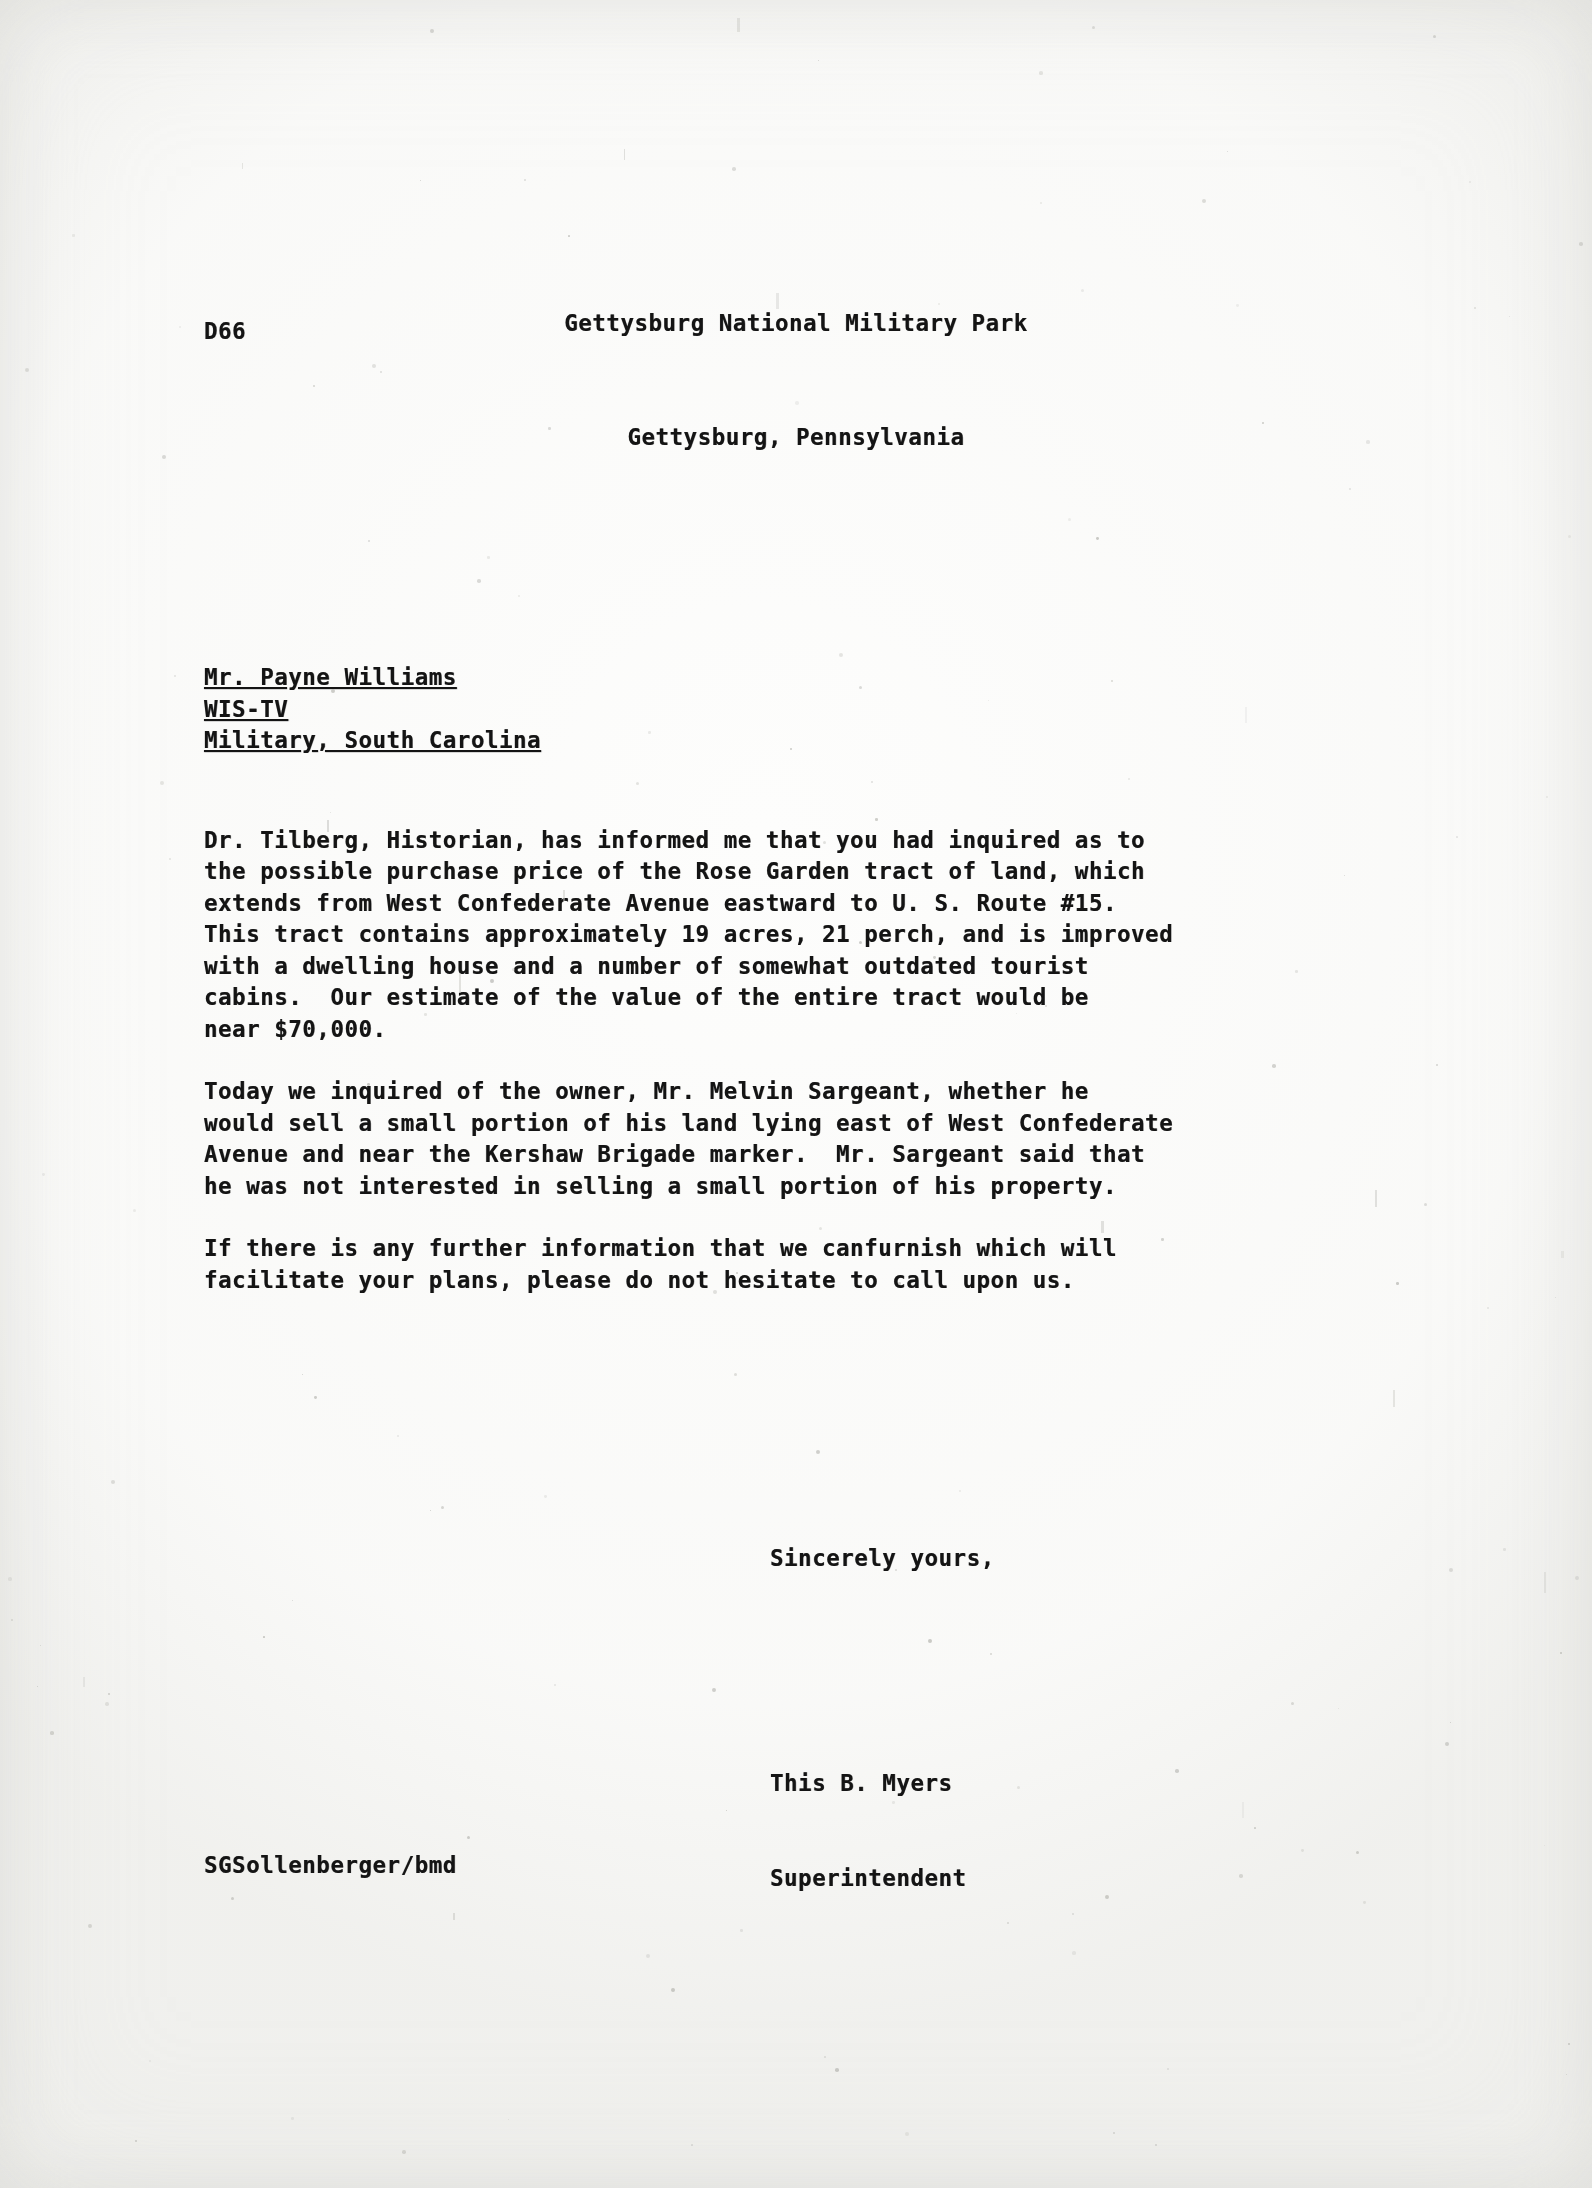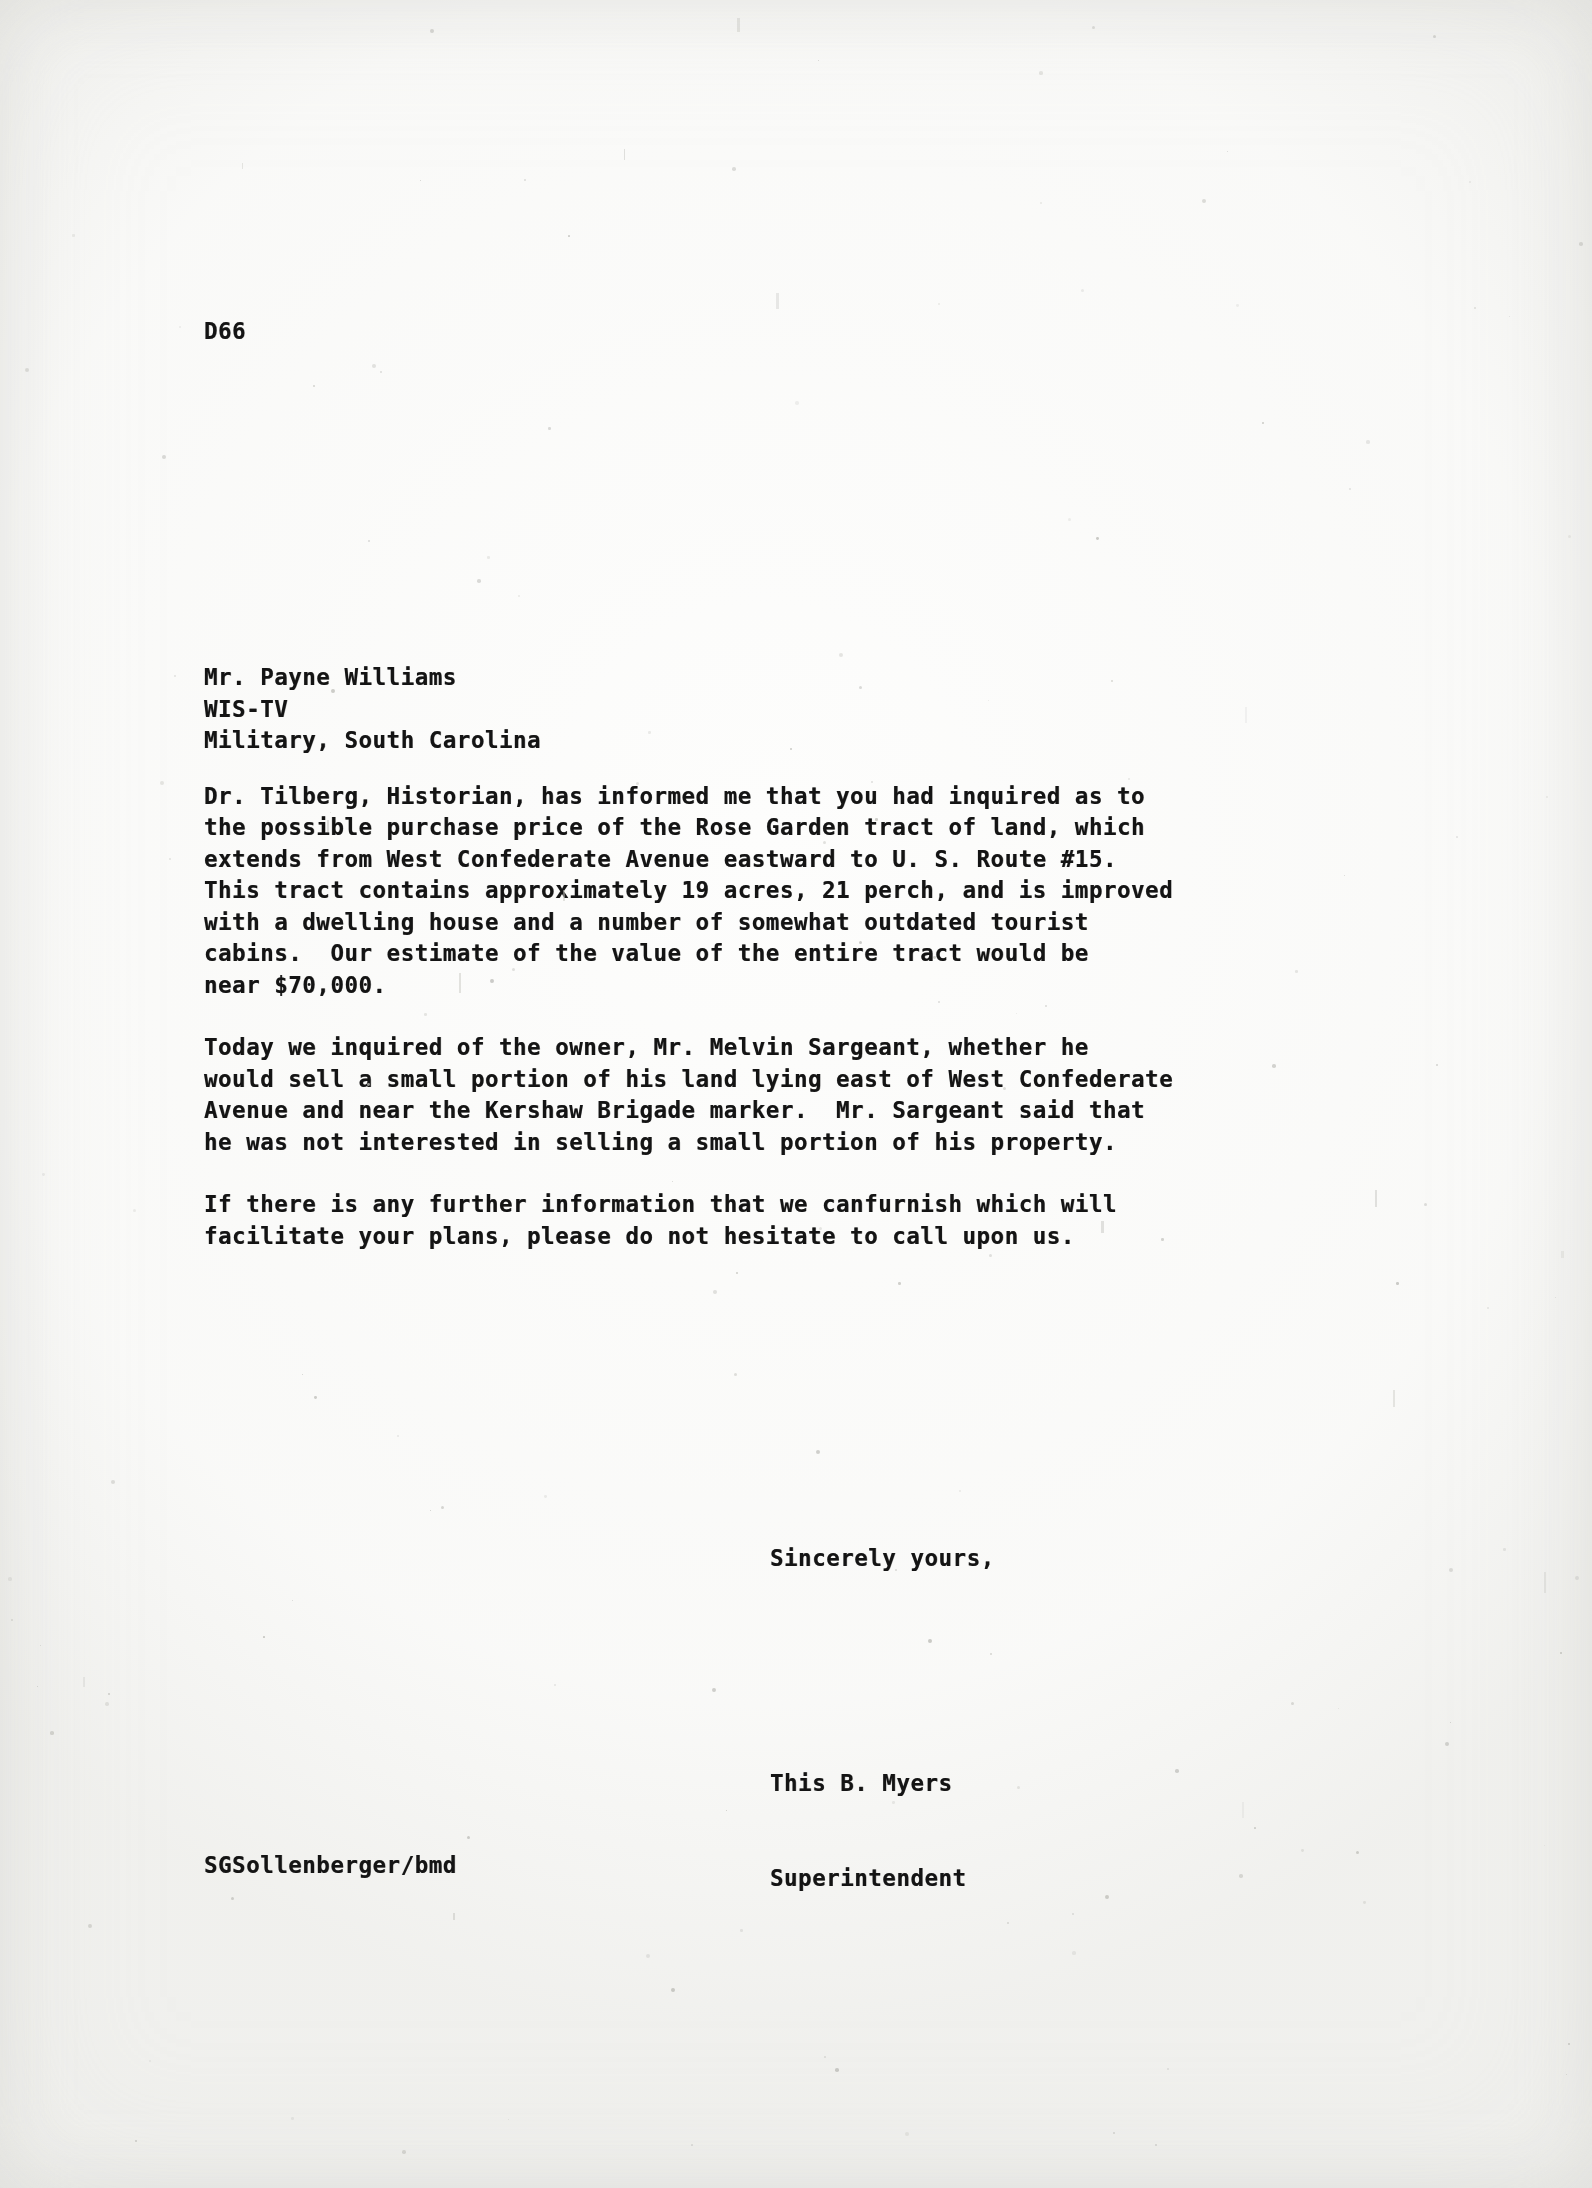--- a/index.html
+++ b/index.html
@@ -84,21 +84,21 @@
   }
 
   #body-block .para {
     white-space: pre;
     margin: 0 0 31px 0;
     font-weight: 700;
     letter-spacing: 0.5px;
     text-shadow: 0.4px 0.3px 0 rgba(20,20,20,0.42),
                 -0.3px 0.2px 0 rgba(20,20,20,0.22);
   }
-  #body-block .addr { margin-bottom: 24px; }
+  #body-block .addr { margin-bottom: 68px; text-decoration: underline; }
 
   #closing-block {
     left: 770px;
     top: 1543px;
     font-size: 22.5px;
     line-height: 31.5px;
   }
 
   #signature-block {
     left: 770px;
@@ -127,20 +127,24 @@
     pointer-events: none;
   }
 </style>
 </head>
 <body>
 
 <div id="page">
 
   <div id="paper-tone"></div>
 
+  <div class="tx" id="letterhead">
+    <span class="ln">Gettysburg National Military Park</span>
+    <span class="ln">Gettysburg, Pennsylvania</span>
+  </div>
 
   <div class="tx" id="file-code">D66</div>
 
 
   <div id="body-block">
     <div class="para addr"><span>Mr. Payne Williams</span><br><span>WIS-TV</span><br><span>Military, South Carolina</span></div>
 
 
     <div class="para">Dr. Tilberg, Historian, has informed me that you had inquired as to
 the possible purchase price of the Rose Garden tract of land, which

